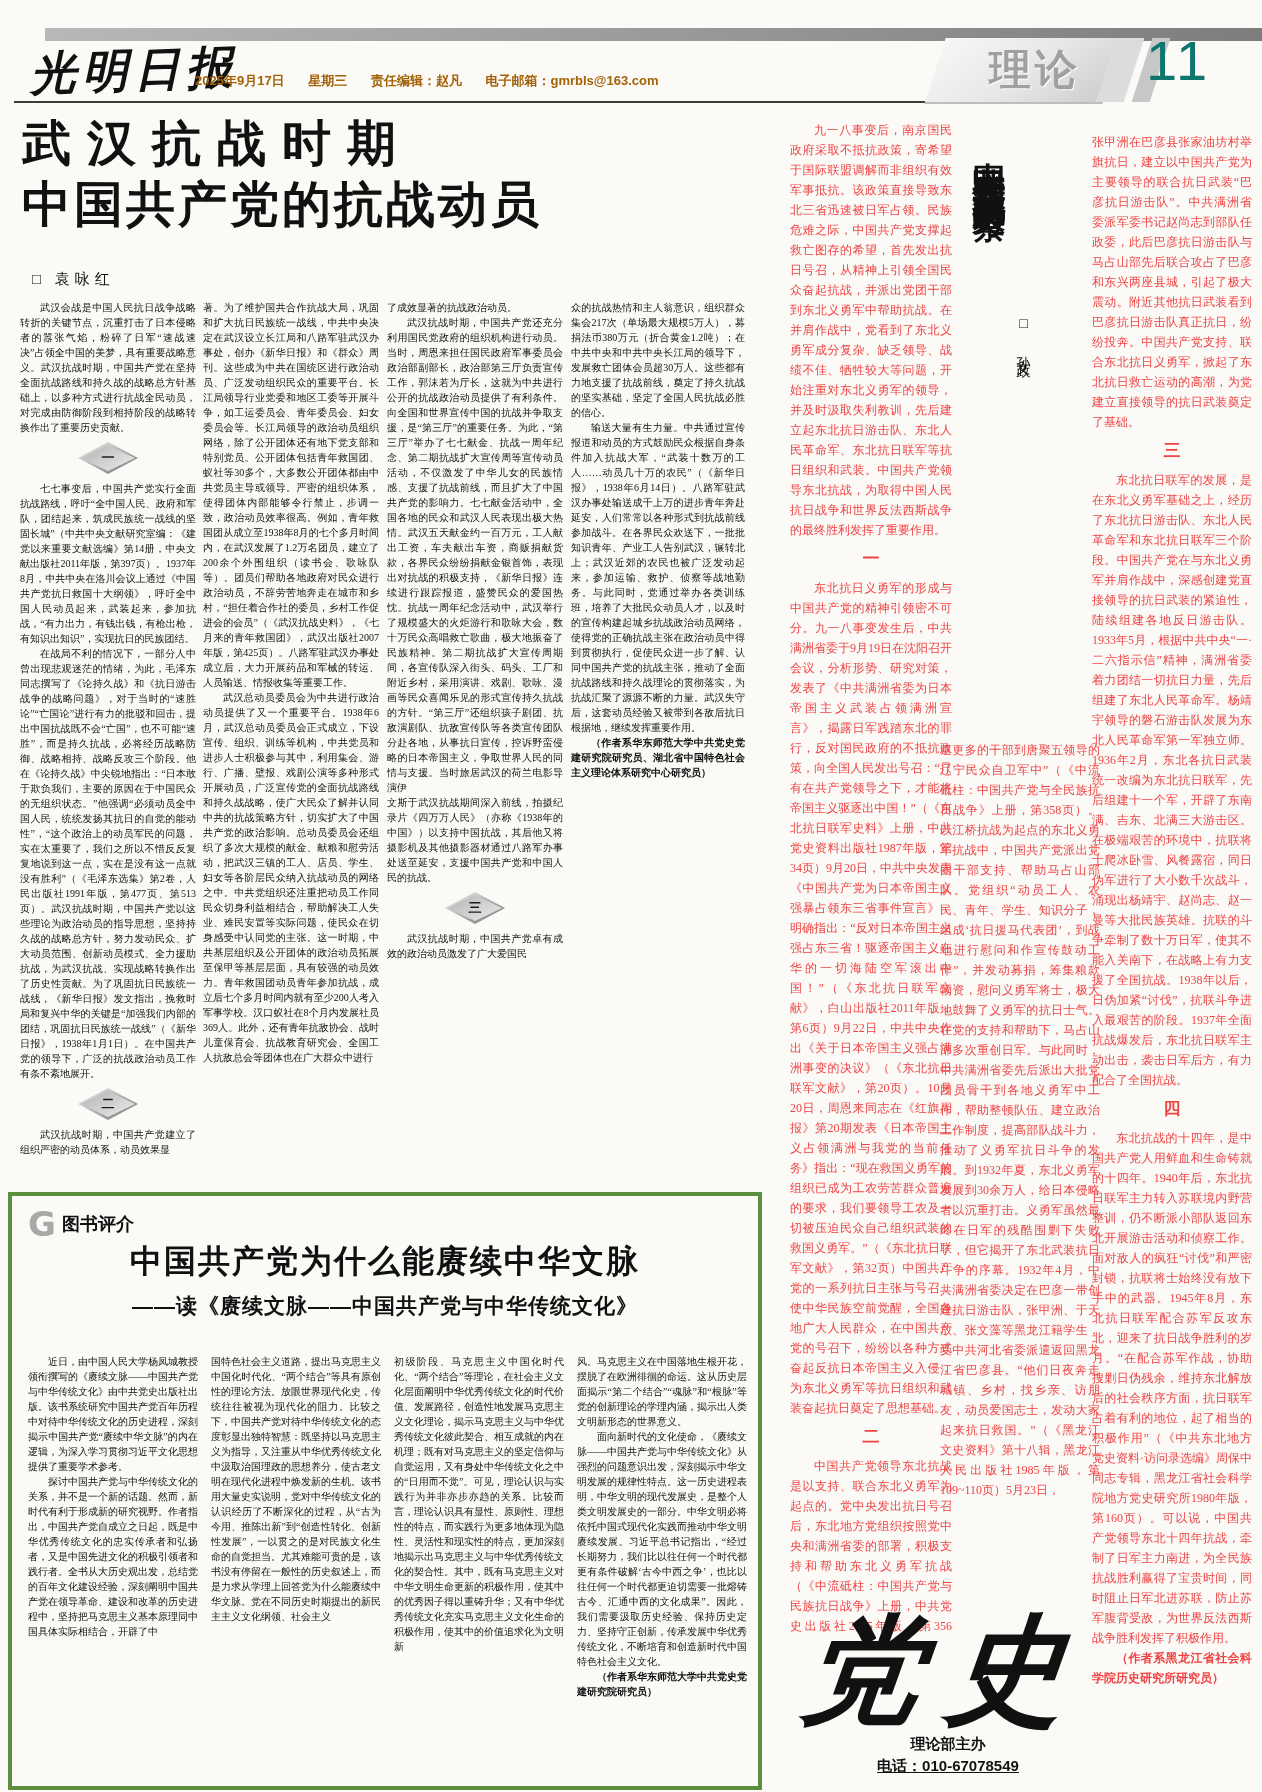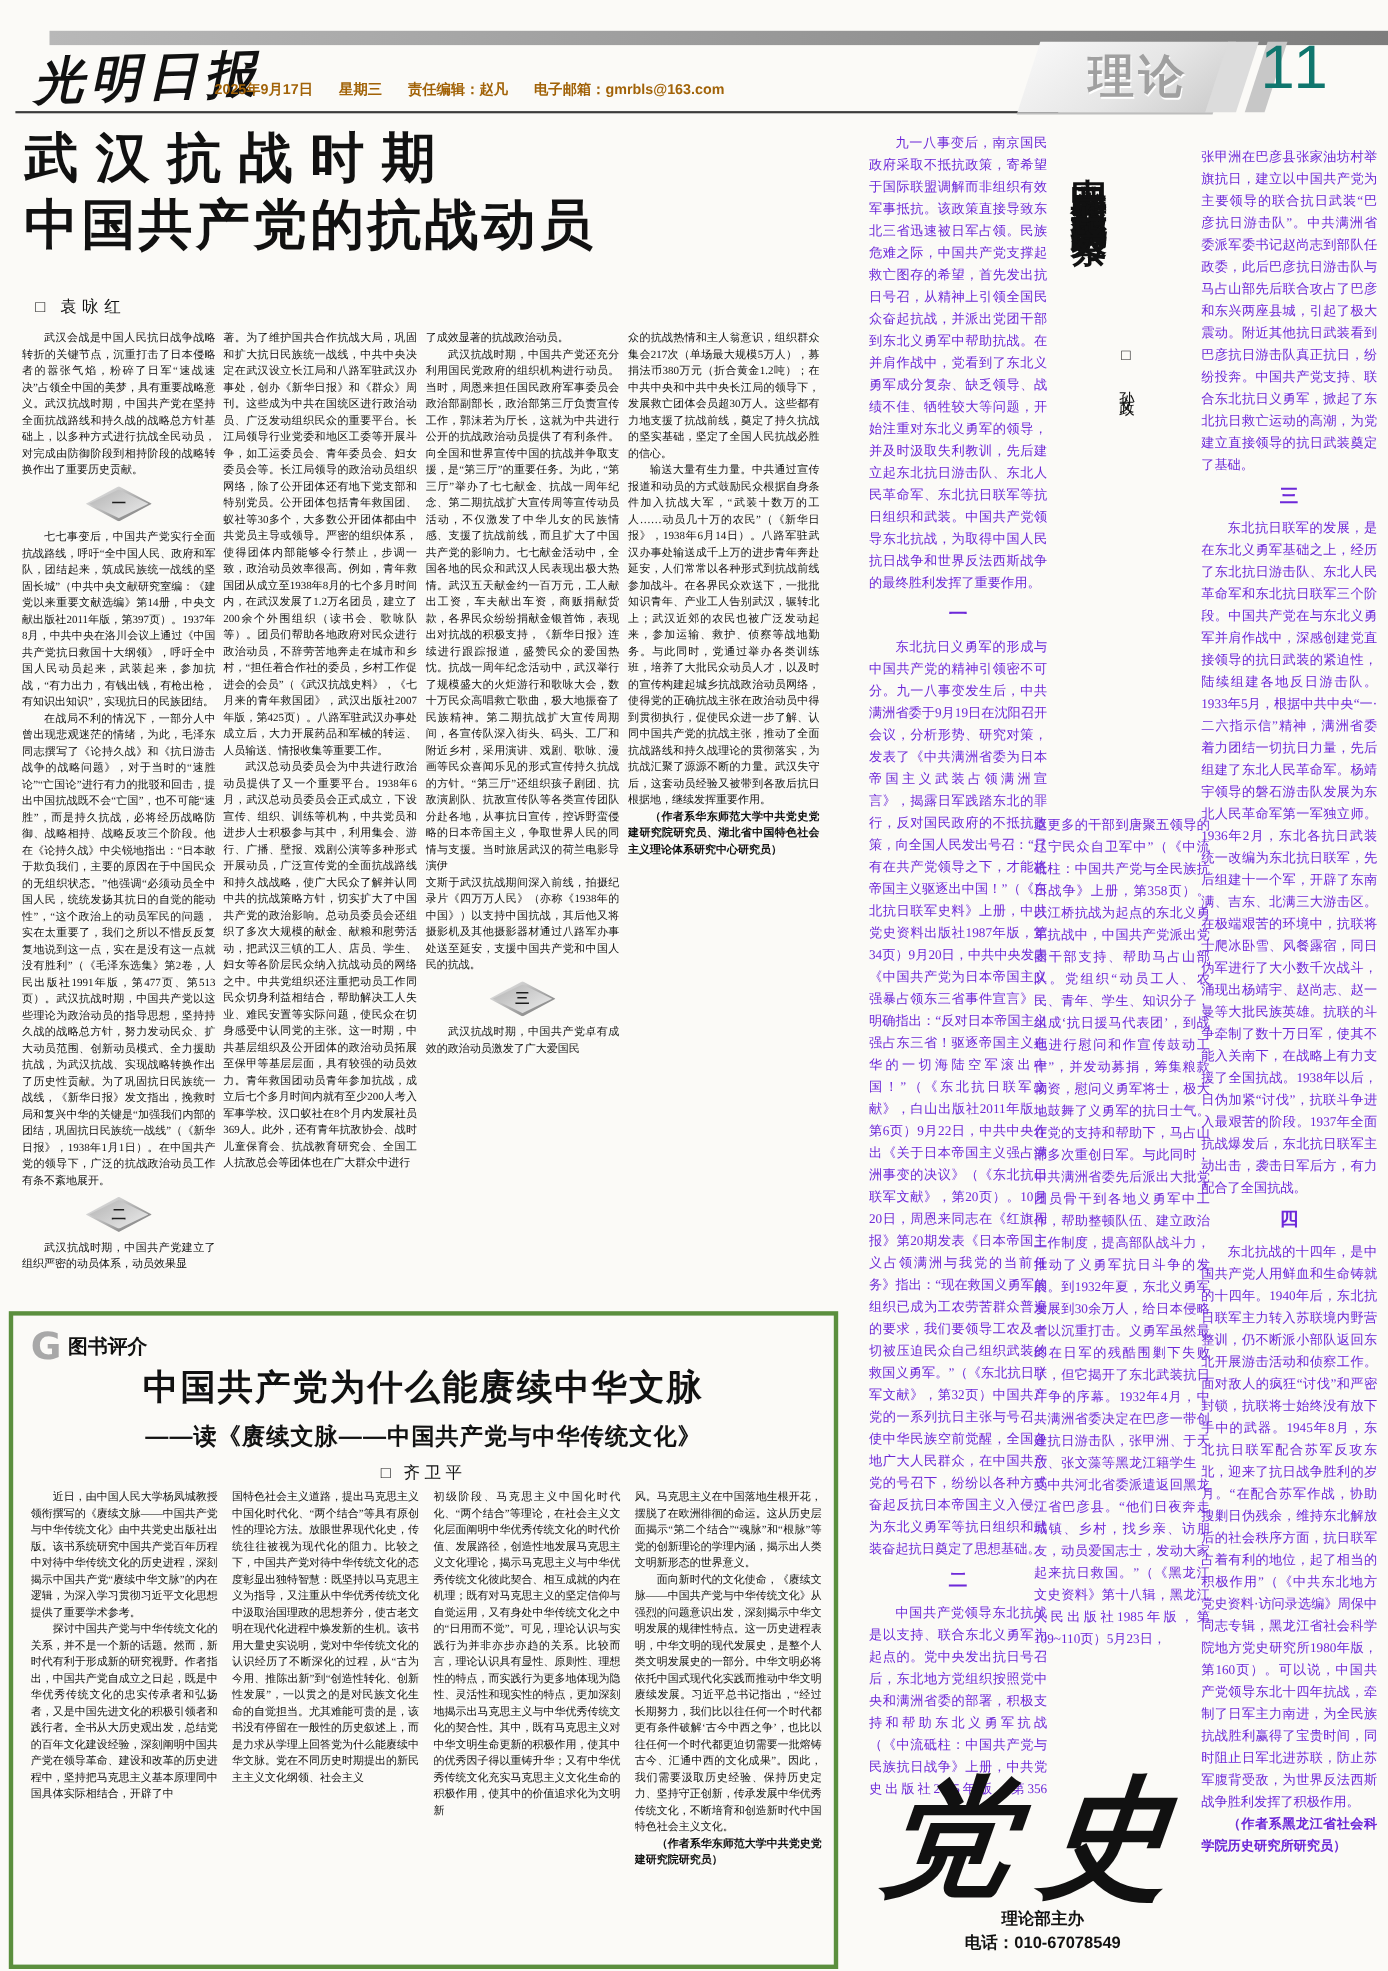--- a/index.html
+++ b/index.html
@@ -39,21 +39,21 @@
   .dmk{position:relative;width:60px;height:32px;margin:7px auto;
        background:linear-gradient(150deg,#f4f4f4,#6f6f6f);
        clip-path:polygon(50% 0,100% 50%,50% 100%,0 50%);}
   .dmk-in{position:absolute;inset:3px;background:linear-gradient(330deg,#ededed,#b2b2b2);
        clip-path:polygon(50% 0,100% 50%,50% 100%,0 50%);}
   .dmk span{position:absolute;top:50%;left:50%;transform:translate(-50%,-54%);
        font-size:13px;font-weight:bold;color:#1c1c1c;}
   
   .pmk{text-align:center;font-weight:bold;font-size:17px;margin:9px 0;}
   
-  .rcol{font-size:12px;line-height:20px;color:#6d28d9;}
+  .rcol{font-size:12px;line-height:20px;color:#ef4444;}
   #rcolA{left:790px;top:120px;width:162px;height:1512px;}
   #rcolB{left:940px;top:740px;width:160px;height:892px;}
   #rcolC{left:1092px;top:132px;width:160px;height:1666px;}
   .r-title{position:absolute;left:966px;top:136px;height:590px;writing-mode:vertical-rl;
        font-size:33px;font-weight:900;letter-spacing:3px;}
   .r-byline{position:absolute;left:1014px;top:316px;writing-mode:vertical-rl;
        font-size:14px;letter-spacing:5px;}
   
   .bookbox{position:absolute;left:8px;top:1192px;width:746px;height:590px;border:4px solid #5b8f3e;background:#fbfaf7;}
   .kicker{position:absolute;left:16px;top:8px;display:flex;align-items:center;}
@@ -64,21 +64,21 @@
        font-family:"Liberation Sans","DejaVu Sans",sans-serif;letter-spacing:1px;}
   .b-byline{position:absolute;left:0;top:134px;width:100%;text-align:center;font-size:15px;letter-spacing:4px;}
   .bcol{top:158px;height:420px;width:170px;font-size:10px;line-height:15px;}
   #bcol1{left:16px;} #bcol2{left:199px;} #bcol3{left:382px;} #bcol4{left:565px;}
   .bookbox .col{position:absolute;}
   
   .partyblock{position:absolute;left:798px;top:1606px;width:300px;text-align:center;}
   .calligraphy{font-size:118px;font-weight:900;font-style:italic;letter-spacing:26px;line-height:1.08;
        font-family:"DejaVu Serif",serif;transform:skewX(-6deg);white-space:nowrap;}
   .org{font-size:15px;font-weight:bold;font-family:"Liberation Sans","DejaVu Sans",sans-serif;margin-top:2px;}
-  .phone{font-size:15px;font-weight:bold;font-family:"Liberation Sans","DejaVu Sans",sans-serif;margin-top:3px;}
+  .phone{font-size:15px;font-weight:bold;font-family:"Liberation Sans","DejaVu Sans",sans-serif;margin-top:3px;text-decoration:underline;}
 </style>
 </head>
 <body>
 
 <div id="page">
 
   <div class="topbar"></div>
   <div class="masthead">光明日报</div>
   <div class="dateline">
     <span>2025年9月17日</span>
@@ -153,21 +153,20 @@
       <p class="credit">（作者系黑龙江省社会科学院历史研究所研究员）</p>
     </div>
 
   <div class="bookbox">
     <div class="kicker">
       <span class="gicon">G</span>
       <span class="klabel">图书评介</span>
     </div>
     <div class="b-title">中国共产党为什么能赓续中华文脉</div>
     <div class="b-subtitle">——读《赓续文脉——中国共产党与中华传统文化》</div>
-    <div class="b-byline">□ 齐卫平</div>
     <div id="bcol1" class="col bcol">
         <p>近日，由中国人民大学杨凤城教授领衔撰写的《赓续文脉——中国共产党与中华传统文化》由中共党史出版社出版。该书系统研究中国共产党百年历程中对待中华传统文化的历史进程，深刻揭示中国共产党“赓续中华文脉”的内在逻辑，为深入学习贯彻习近平文化思想提供了重要学术参考。</p>
         <p>探讨中国共产党与中华传统文化的关系，并不是一个新的话题。然而，新时代有利于形成新的研究视野。作者指出，中国共产党自成立之日起，既是中华优秀传统文化的忠实传承者和弘扬者，又是中国先进文化的积极引领者和践行者。全书从大历史观出发，总结党的百年文化建设经验，深刻阐明中国共产党在领导革命、建设和改革的历史进程中，坚持把马克思主义基本原理同中国具体实际相结合，开辟了中</p>
       </div>
     <div id="bcol2" class="col bcol">
         <p class="noind">国特色社会主义道路，提出马克思主义中国化时代化、“两个结合”等具有原创性的理论方法。放眼世界现代化史，传统往往被视为现代化的阻力。比较之下，中国共产党对待中华传统文化的态度彰显出独特智慧：既坚持以马克思主义为指导，又注重从中华优秀传统文化中汲取治国理政的思想养分，使古老文明在现代化进程中焕发新的生机。该书用大量史实说明，党对中华传统文化的认识经历了不断深化的过程，从“古为今用、推陈出新”到“创造性转化、创新性发展”，一以贯之的是对民族文化生命的自觉担当。尤其难能可贵的是，该书没有停留在一般性的历史叙述上，而是力求从学理上回答党为什么能赓续中华文脉。党在不同历史时期提出的新民主主义文化纲领、社会主义</p>
       </div>
     <div id="bcol3" class="col bcol">
         <p class="noind">初级阶段、马克思主义中国化时代化、“两个结合”等理论，在社会主义文化层面阐明中华优秀传统文化的时代价值、发展路径，创造性地发展马克思主义文化理论，揭示马克思主义与中华优秀传统文化彼此契合、相互成就的内在机理；既有对马克思主义的坚定信仰与自觉运用，又有身处中华传统文化之中的“日用而不觉”。可见，理论认识与实践行为并非亦步亦趋的关系。比较而言，理论认识具有显性、原则性、理想性的特点，而实践行为更多地体现为隐性、灵活性和现实性的特点，更加深刻地揭示出马克思主义与中华优秀传统文化的契合性。其中，既有马克思主义对中华文明生命更新的积极作用，使其中的优秀因子得以重铸升华；又有中华优秀传统文化充实马克思主义文化生命的积极作用，使其中的价值追求化为文明新</p>
       </div>

